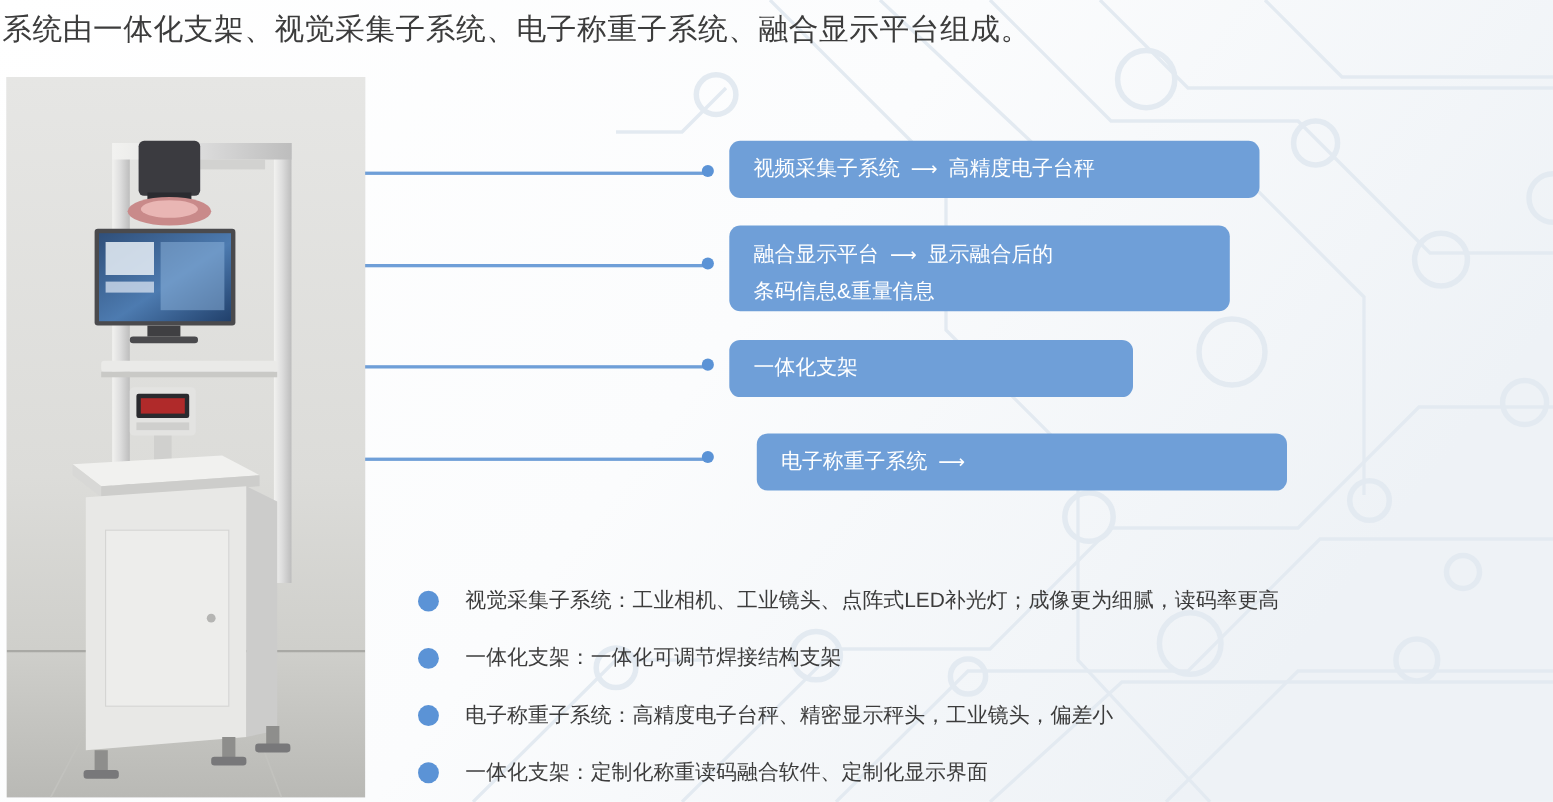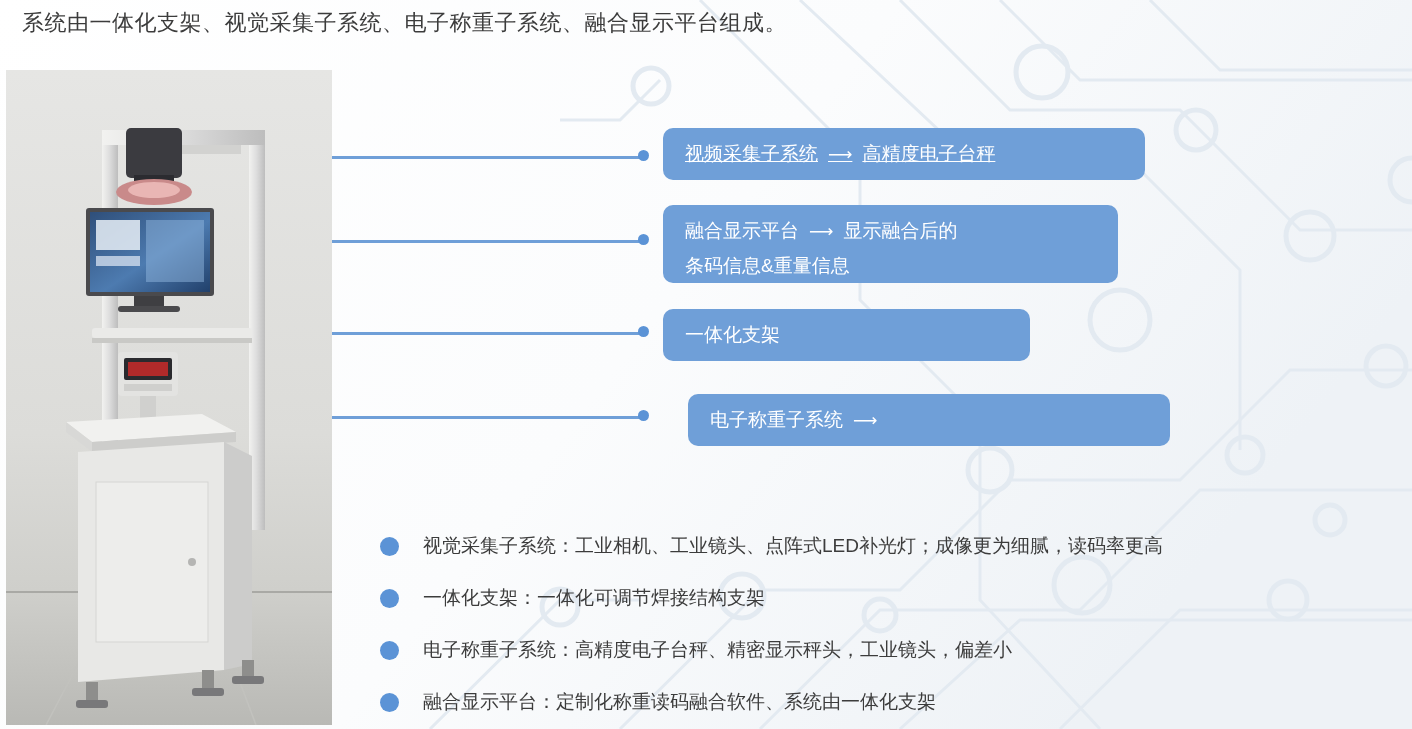--- a/index.html
+++ b/index.html
@@ -24,26 +24,25 @@
     width: 1412px;
     height: 729px;
     z-index: 0;
     pointer-events: none;
   }
   
   #heading {
     position: absolute;
     left: 2px;
     top: 8px;
-    font-size: 22px;
+    font-size: 27px;
     color: #3c3c3c;
     letter-spacing: 0.5px;
     z-index: 5;
     white-space: nowrap;
-    margin-left: 20px;
   }
   
   #photo {
     position: absolute;
     left: 6px;
     top: 70px;
     width: 326px;
     height: 655px;
     z-index: 3;
     overflow: hidden;
@@ -65,21 +64,21 @@
     font-size: 19px;
     line-height: 34px;
     white-space: nowrap;
   }
   .callout .arrow-glyph {
     display: inline-block;
     padding: 0 10px;
     font-size: 17px;
     vertical-align: middle;
   }
-  #callout-video  { left: 663px; top: 128px;  width: 482px; height: 52px; text-decoration: underline; }
+  #callout-video  { left: 663px; top: 128px;  width: 482px; height: 52px; }
   #callout-fusion { left: 663px; top: 205px;  width: 455px; height: 78px; justify-content: flex-end; }
   #callout-frame  { left: 663px; top: 309px;  width: 367px; height: 52px; }
   #callout-weigh  { left: 663px; top: 394px;  width: 482px; height: 52px; margin-left: 25px; }
 
   .line-row { display: flex; align-items: baseline; }
 
   
   .leader {
     position: absolute;
     height: 3px;
@@ -293,17 +292,17 @@
     <div class="bullet-item">
       <span class="bullet-dot"></span>
       <span>一体化支架：一体化可调节焊接结构支架</span>
     </div>
     <div class="bullet-item">
       <span class="bullet-dot"></span>
       <span>电子称重子系统：高精度电子台秤、精密显示秤头，工业镜头，偏差小</span>
     </div>
     <div class="bullet-item">
       <span class="bullet-dot"></span>
-      <span>融合显示平台：定制化称重读码融合软件、系统由一体化支架</span>
+      <span>一体化支架：定制化称重读码融合软件、定制化显示界面</span>
     </div>
   </div>
 
 </div>
 
 </body></html>

